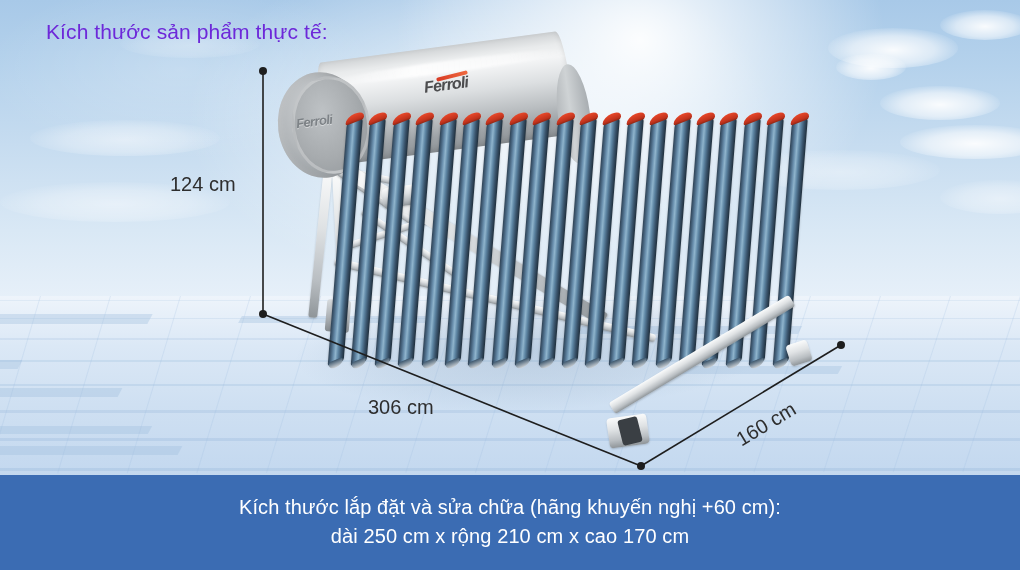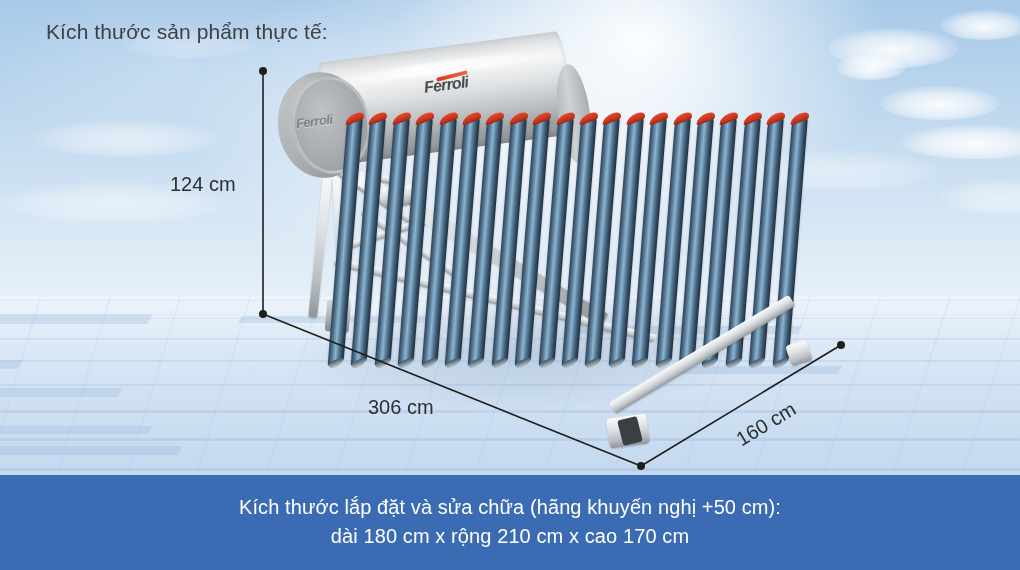--- a/index.html
+++ b/index.html
@@ -80,21 +80,21 @@
     font-size: 20px;
     line-height: 29px;
     letter-spacing: .1px;
   }
   .banner-line.first { padding-top: 18px; }
 
   
   .title {
     position: absolute; left: 46px; top: 20px;
     font-size: 21px;
-    color: #404040;
+    color: #6d28d9;
     letter-spacing: .1px;
   }
 
   
   .product { position: absolute; left: 0; top: 0; width: 1020px; height: 480px; }
 
   
   .ground-shadow {
     position: absolute; left: 300px; top: 290px; width: 470px; height: 120px;
     background: radial-gradient(ellipse at 50% 50%, rgba(120,150,180,0.30) 0%, rgba(120,150,180,0.14) 45%, rgba(120,150,180,0) 72%);
@@ -431,17 +431,17 @@
       <line x1="641" y1="466" x2="841" y2="345" stroke="#1e1e1e" stroke-width="1.6"></line>
       <circle cx="841" cy="345" r="4" fill="#1e1e1e"></circle>
     </svg>
 
     <div class="dim-label" style="left:170px; top:173px;">124 cm</div>
     <div class="dim-label" style="left:368px; top:396px;">306 cm</div>
     <div class="dim-label rot" style="left:744px; top:428px;">160 cm</div>
   </div>
 
   <div class="banner">
-    <div class="banner-line first">Kích thước lắp đặt và sửa chữa (hãng khuyến nghị +50 cm):</div>
-    <div class="banner-line">dài 180 cm x rộng 210 cm x cao 170 cm</div>
+    <div class="banner-line first">Kích thước lắp đặt và sửa chữa (hãng khuyến nghị +60 cm):</div>
+    <div class="banner-line">dài 250 cm x rộng 210 cm x cao 170 cm</div>
   </div>
 
 </div>
 
 </body></html>

